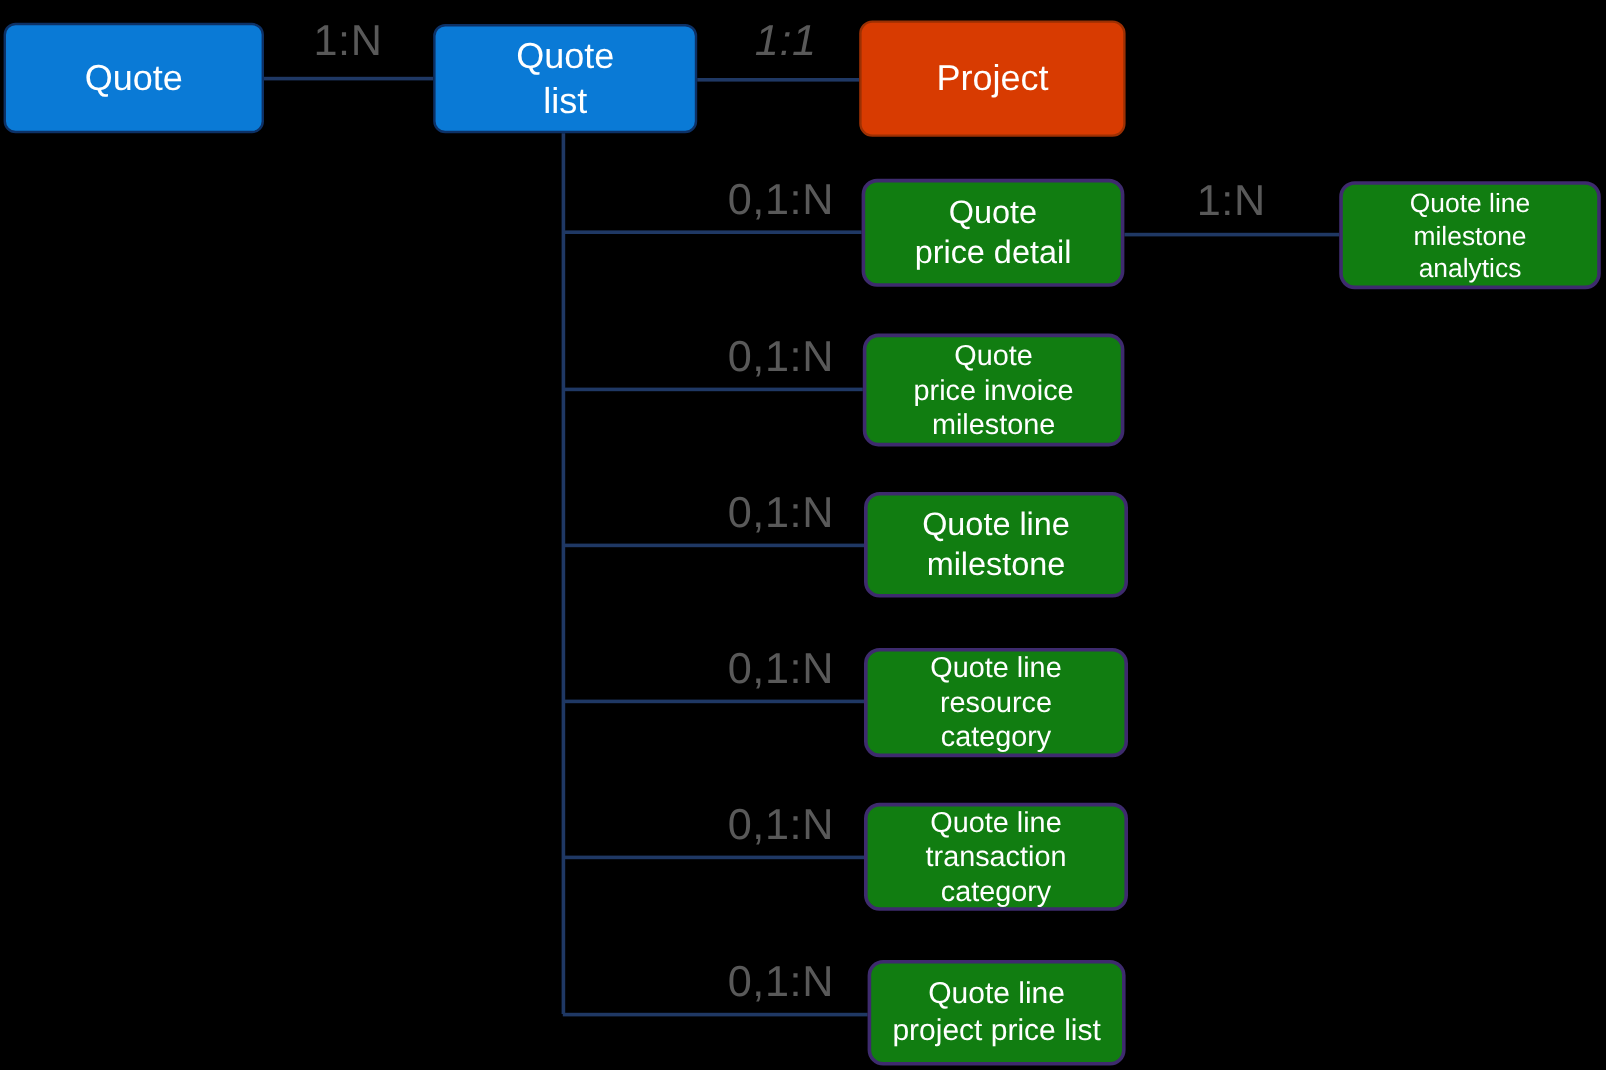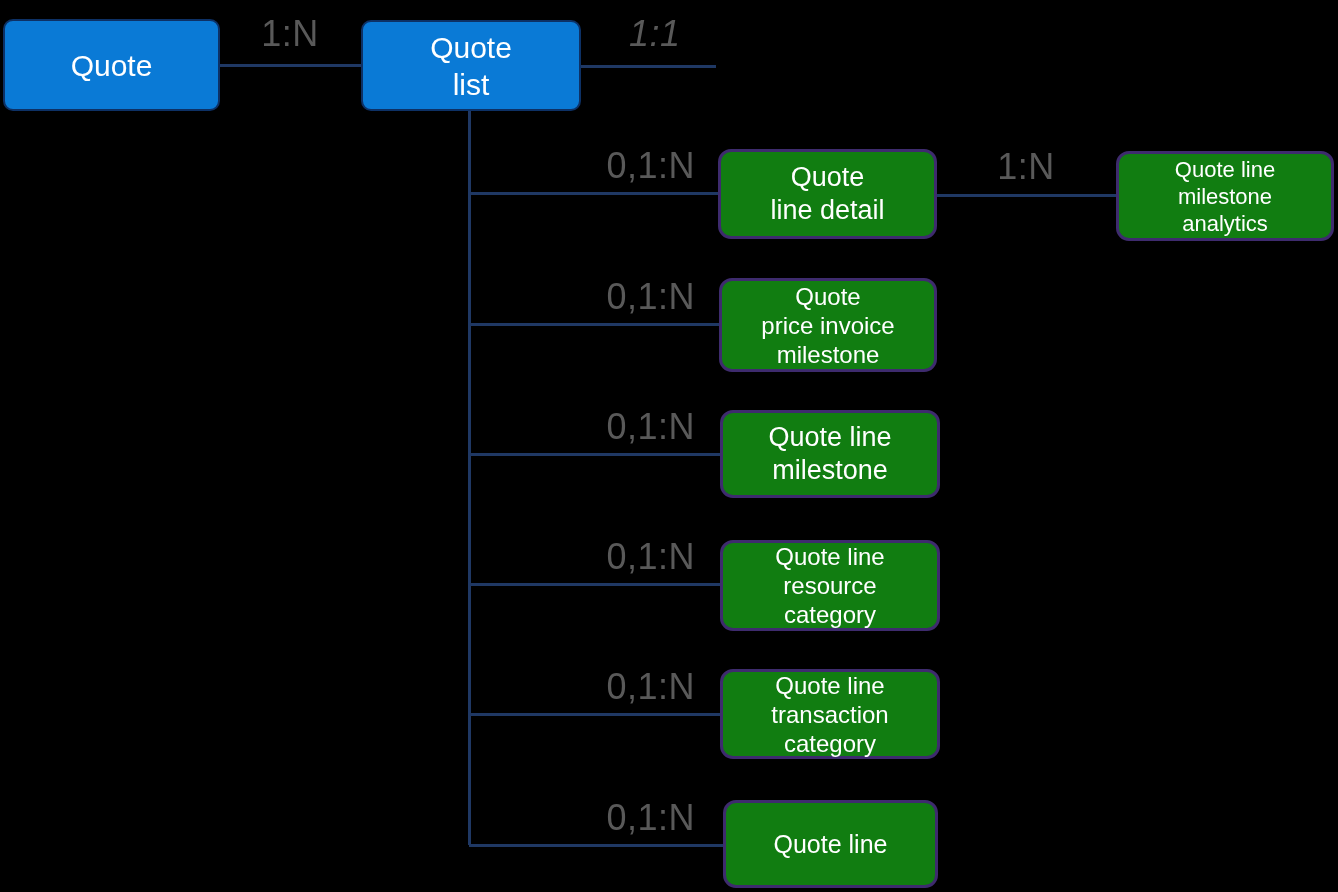--- a/index.html
+++ b/index.html
@@ -54,23 +54,26 @@
     <div class="edge" style="background: rgb(31, 56, 100); left: 469px; top: 582.5px; width: 251px; height: 3px;"></div>
     <div class="edge" style="background: rgb(31, 56, 100); left: 469px; top: 712.5px; width: 251px; height: 3px;"></div>
     <div class="edge" style="background: rgb(31, 56, 100); left: 469px; top: 843.5px; width: 254px; height: 3px;"></div>
     <div class="node" style="left: 3px; top: 19px; width: 217px; height: 92px; background: rgb(10, 122, 214); border: 2px solid rgb(13, 49, 102); border-radius: 10px; font-size: 30px; line-height: 37px; color: rgb(255, 255, 255);">
       <span>Quote</span>
     </div>
     <div class="node" style="left: 361px; top: 20px; width: 220px; height: 91px; background: rgb(10, 122, 214); border: 2px solid rgb(13, 49, 102); border-radius: 10px; font-size: 30px; line-height: 37px; color: rgb(255, 255, 255);">
       <span>Quote</span>
       <span>list</span>
     </div>
+    <div class="node" style="left: 716px; top: 17px; width: 222px; height: 97px; background: rgb(216, 59, 1); border: 2px solid rgb(156, 48, 3); border-radius: 11px; font-size: 30px; line-height: 37px; color: rgb(255, 255, 255);">
+      <span>Project</span>
+    </div>
     <div class="node" style="left: 718px; top: 149px; width: 219px; height: 90px; background: rgb(17, 125, 17); border: 3px solid rgb(62, 43, 110); border-radius: 13px; font-size: 27px; line-height: 33px; color: rgb(255, 255, 255);">
       <span>Quote</span>
-      <span>line detail</span>
+      <span>price detail</span>
     </div>
     <div class="node" style="left: 1116px; top: 151px; width: 218px; height: 90px; background: rgb(17, 125, 17); border: 3px solid rgb(62, 43, 110); border-radius: 13px; font-size: 22px; line-height: 27px; color: rgb(255, 255, 255);">
       <span>Quote line</span>
       <span>milestone</span>
       <span>analytics</span>
     </div>
     <div class="node" style="left: 719px; top: 278px; width: 218px; height: 94px; background: rgb(17, 125, 17); border: 3px solid rgb(62, 43, 110); border-radius: 13px; font-size: 24px; line-height: 29px; color: rgb(255, 255, 255);">
       <span>Quote</span>
       <span>price invoice</span>
       <span>milestone</span>
@@ -84,20 +87,21 @@
       <span>resource</span>
       <span>category</span>
     </div>
     <div class="node" style="left: 720px; top: 669px; width: 220px; height: 90px; background: rgb(17, 125, 17); border: 3px solid rgb(62, 43, 110); border-radius: 13px; font-size: 24px; line-height: 29px; color: rgb(255, 255, 255);">
       <span>Quote line</span>
       <span>transaction</span>
       <span>category</span>
     </div>
     <div class="node" style="left: 723px; top: 800px; width: 215px; height: 88px; background: rgb(17, 125, 17); border: 3px solid rgb(62, 43, 110); border-radius: 13px; font-size: 25px; line-height: 31px; color: rgb(255, 255, 255);">
       <span>Quote line</span>
+      <span>project price list</span>
     </div>
     <div class="rel-label" style="left: 240px; top: 16px; width: 100px; text-align: center; color: rgb(89, 89, 89);">1:N</div>
     <div class="rel-label" style="left: 629px; top: 16px; width: 100px; text-align: left; color: rgb(89, 89, 89); font-style: italic;">1:1</div>
     <div class="rel-label" style="left: 545px; top: 148px; width: 150px; text-align: right; color: rgb(89, 89, 89);">0,1:N</div>
     <div class="rel-label" style="left: 976px; top: 149px; width: 100px; text-align: center; color: rgb(89, 89, 89);">1:N</div>
     <div class="rel-label" style="left: 545px; top: 279px; width: 150px; text-align: right; color: rgb(89, 89, 89);">0,1:N</div>
     <div class="rel-label" style="left: 545px; top: 409px; width: 150px; text-align: right; color: rgb(89, 89, 89);">0,1:N</div>
     <div class="rel-label" style="left: 545px; top: 539px; width: 150px; text-align: right; color: rgb(89, 89, 89);">0,1:N</div>
     <div class="rel-label" style="left: 545px; top: 669px; width: 150px; text-align: right; color: rgb(89, 89, 89);">0,1:N</div>
     <div class="rel-label" style="left: 545px; top: 800px; width: 150px; text-align: right; color: rgb(89, 89, 89);">0,1:N</div>

